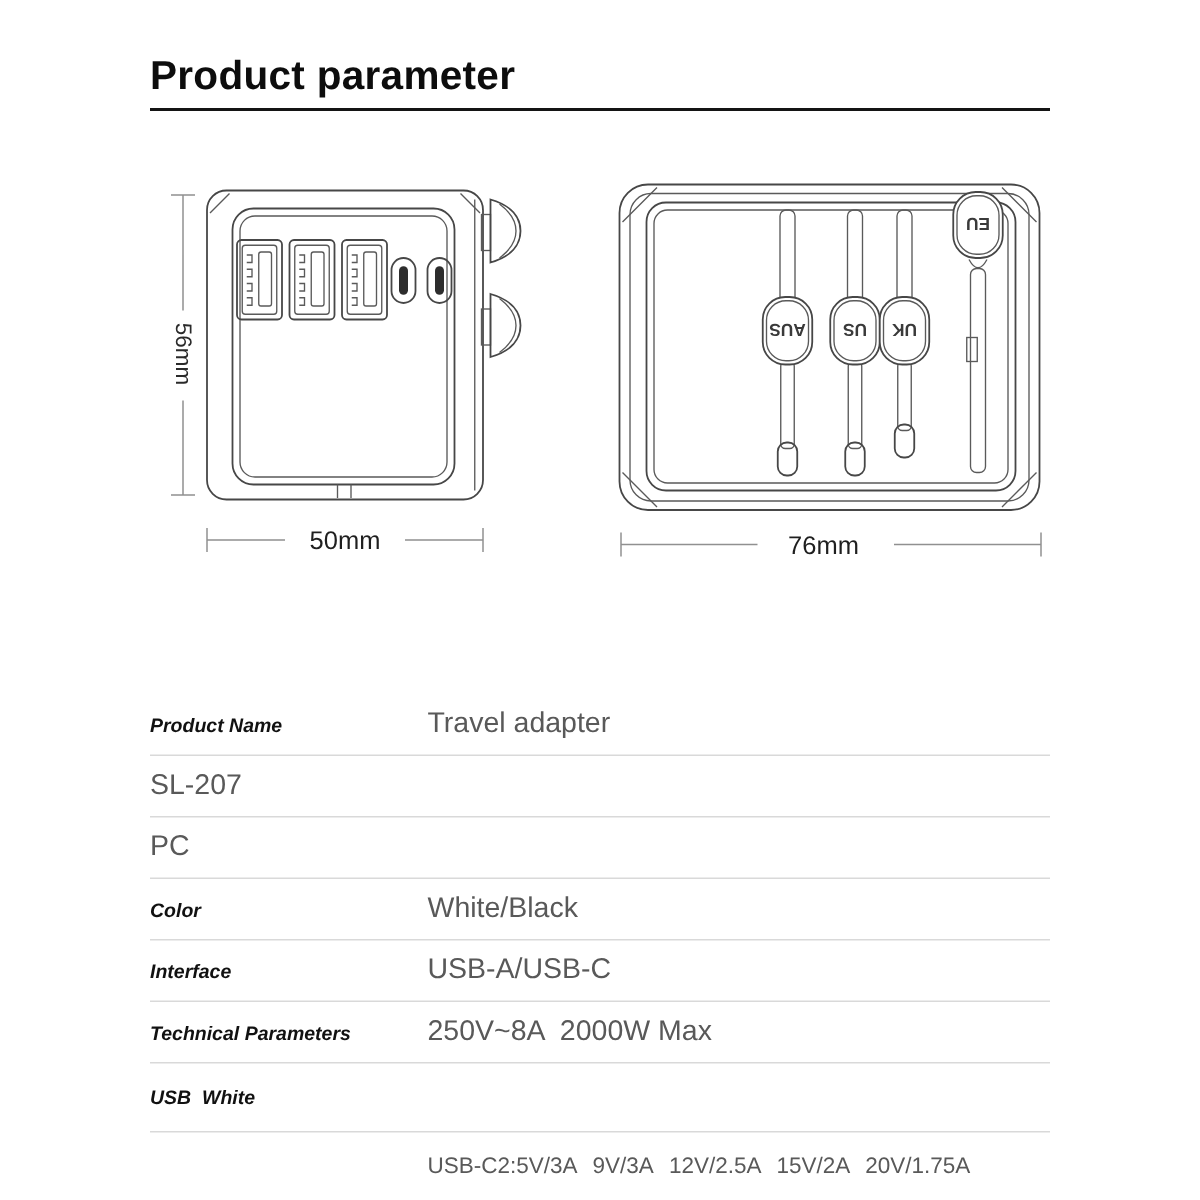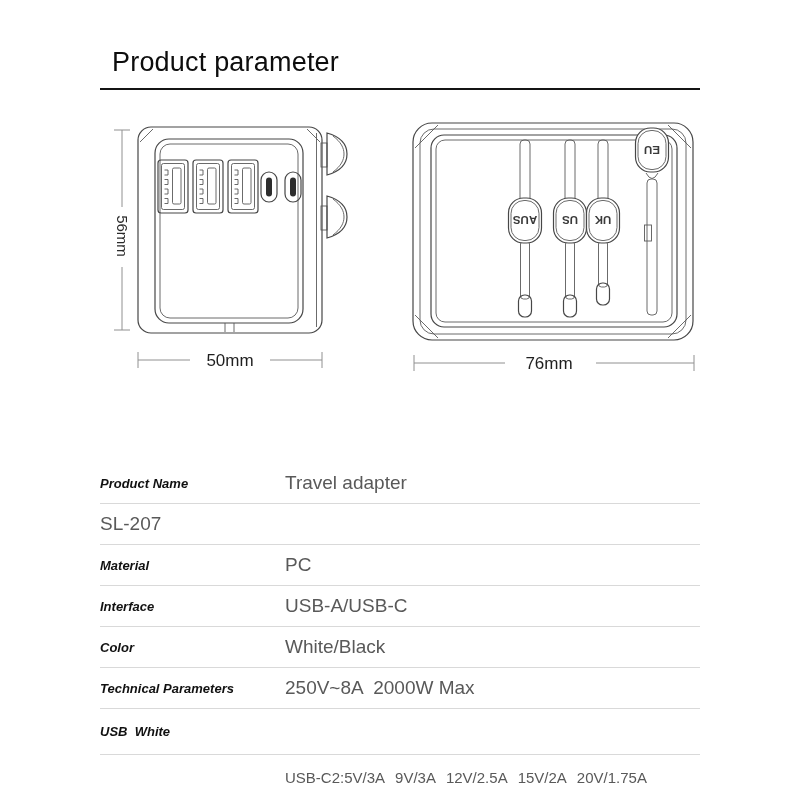--- a/index.html
+++ b/index.html
@@ -3,21 +3,21 @@
 <meta charset="utf-8">
 <style>
   html,body { margin:0; padding:0; background:#ffffff; }
   .page {
     position:relative; width:800px; height:800px; background:#ffffff;
     font-family:"Liberation Sans", sans-serif; overflow:hidden;
   }
   
   .header { position:absolute; top:36px; left:100px; width:600px; }
   .header h1 {
-    margin:12px; font-size:27px; line-height:28px; font-weight:normal;
+    margin:0; font-size:27px; line-height:28px; font-weight:bold;
     color:#0d0d0d; letter-spacing:0.2px; white-space:pre;
   }
   .title-rule { margin-top:8px; height:2px; background:#141414; }
 
   
   .diagrams { position:absolute; top:95px; left:0; width:800px; height:300px; }
   .ln   { fill:none; stroke:#474747; stroke-width:1.2; }
   .ln2  { fill:none; stroke:#5a5a5a; stroke-width:0.9; }
   .fillw{ fill:#ffffff; stroke:#474747; stroke-width:1.2; }
   .dark { fill:#2d2d2d; stroke:none; }
@@ -169,32 +169,31 @@
     <div class="spec-row">
       <div class="spec-label">Product Name</div>
       <div class="spec-value">Travel adapter</div>
     </div>
 
     <div class="spec-row">
       <div class="spec-value">SL-207</div>
     </div>
 
     <div class="spec-row">
-      <div class="spec-label">Material</div>
       <div class="spec-value">PC</div>
+    </div>
+
+    <div class="spec-row">
+      <div class="spec-label">Color</div>
+      <div class="spec-value">White/Black</div>
     </div>
 
     <div class="spec-row">
       <div class="spec-label">Interface</div>
       <div class="spec-value">USB-A/USB-C</div>
-    </div>
-
-    <div class="spec-row">
-      <div class="spec-label">Color</div>
-      <div class="spec-value">White/Black</div>
     </div>
 
     <div class="spec-row">
       <div class="spec-label">Technical Parameters</div>
       <div class="spec-value">250V~8A  2000W Max</div>
     </div>
 
     <div class="spec-row tall">
       <div class="spec-label">USB  White</div>
     </div>

